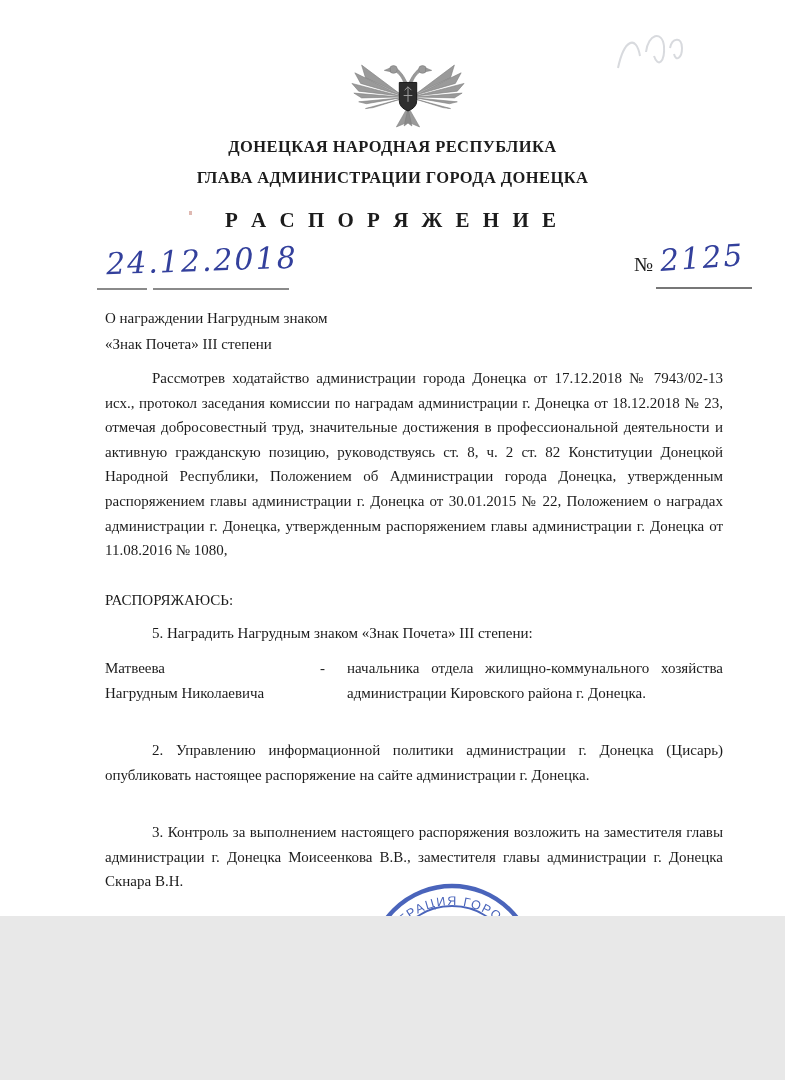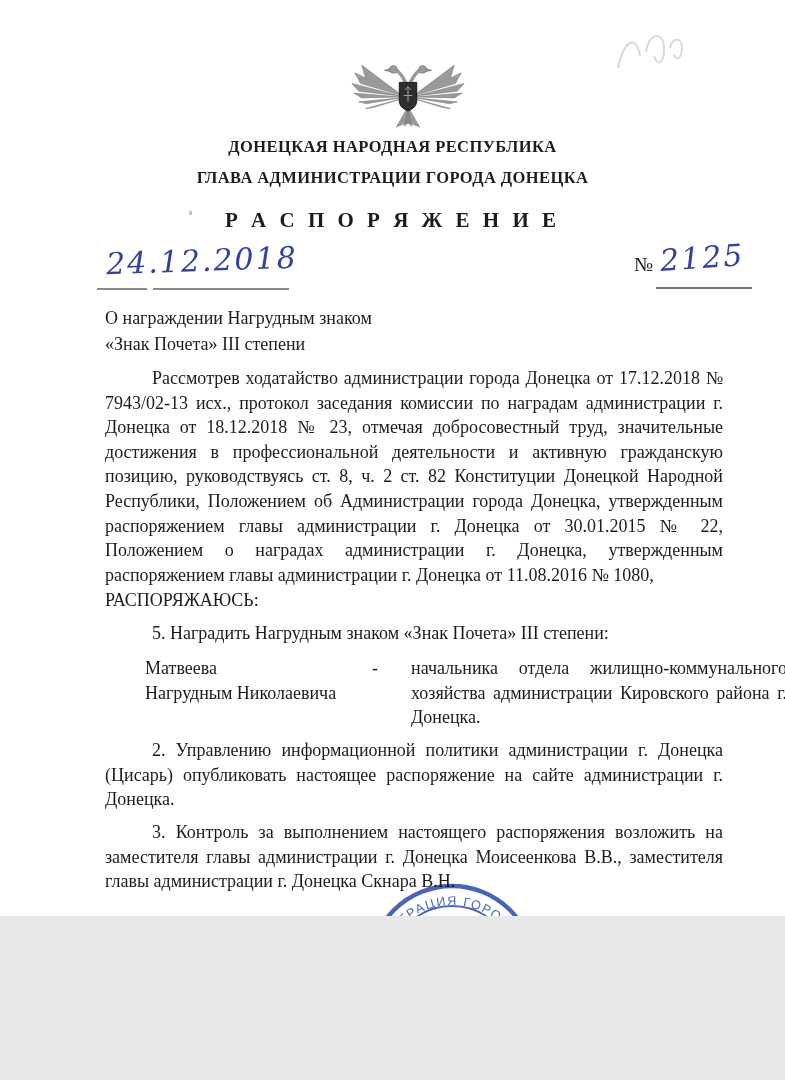--- a/index.html
+++ b/index.html
@@ -10,37 +10,36 @@
     margin: 0 auto;
     background: #ffffff;
     font-family: "Liberation Serif", "DejaVu Serif", serif;
     color: #1c1c1c;
     overflow: hidden;
   }
   .abs { position: absolute; }
   .center-text { left: 0; width: 785px; text-align: center; }
   .hdr-small { font-weight: bold; font-size: 16.5px; letter-spacing: .4px; }
   .hdr-big   { font-weight: bold; font-size: 21px; letter-spacing: 4px; }
-  .body-text { font-size: 18px; line-height: 24.6px; }
+  .body-text { font-size: 15px; line-height: 24.6px; }
   .just { text-align: justify; }
   .indent { text-indent: 47px; }
   .handwriting {
     font-family: "DejaVu Serif", serif;
     font-style: italic;
     color: #33409c;
     font-size: 30px;
     letter-spacing: 2px;
     white-space: nowrap;
   }
   .uline { border-bottom: 2px solid #8a8a8a; height: 0; }
   .awardee-grid {
     display: grid;
     grid-template-columns: 215px 27px 376px;
-    column-gap: 12px;
-    margin-left: 40px;
+    column-gap: 0;
   }
   .sig-row { display: flex; justify-content: flex-end; align-items: flex-start; }
   .stamp-wrap { mix-blend-mode: multiply; opacity: .92; }
   .stamp-text { font-family: "Liberation Sans", sans-serif; }
 </style>
 </head>
 <body>
 
 <div class="page">
 

